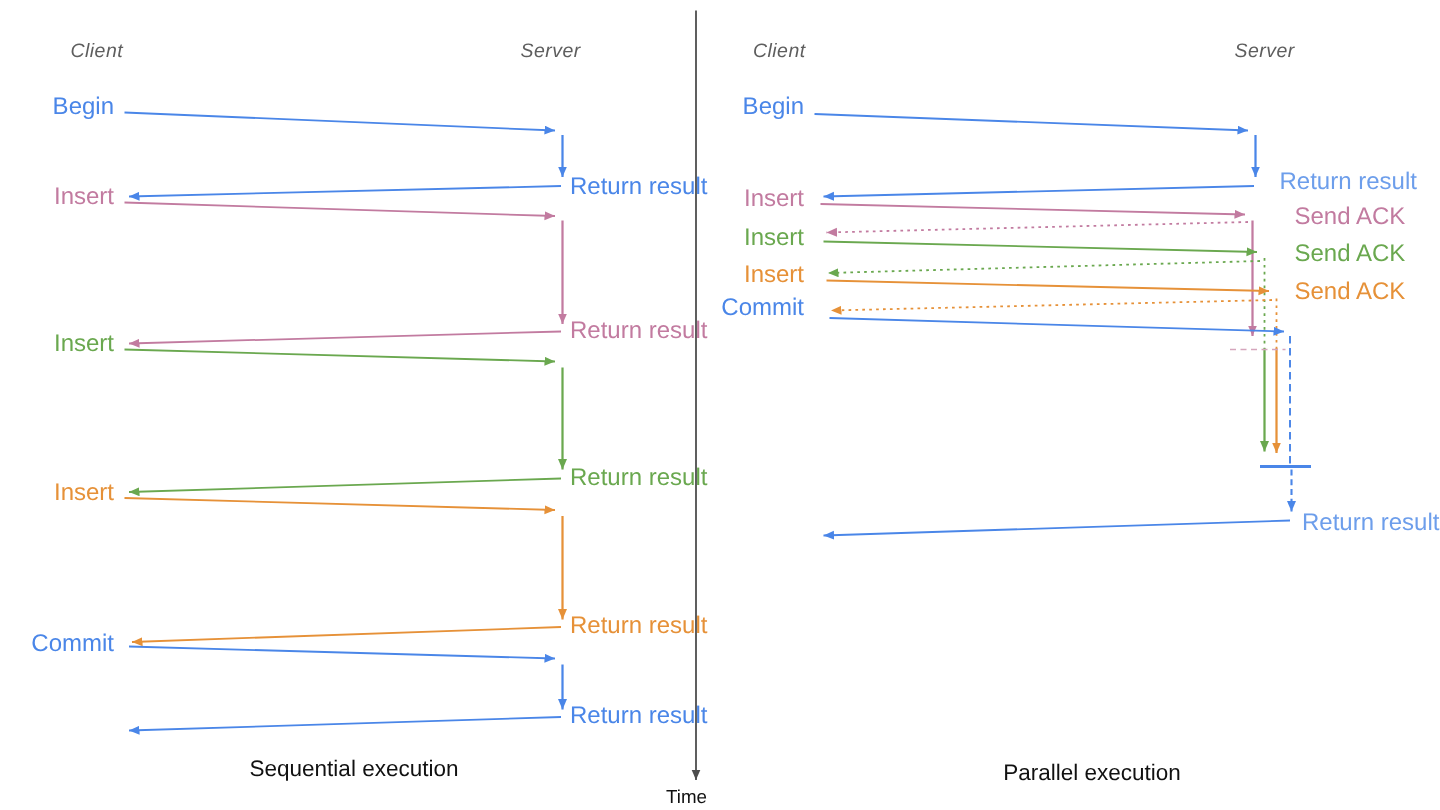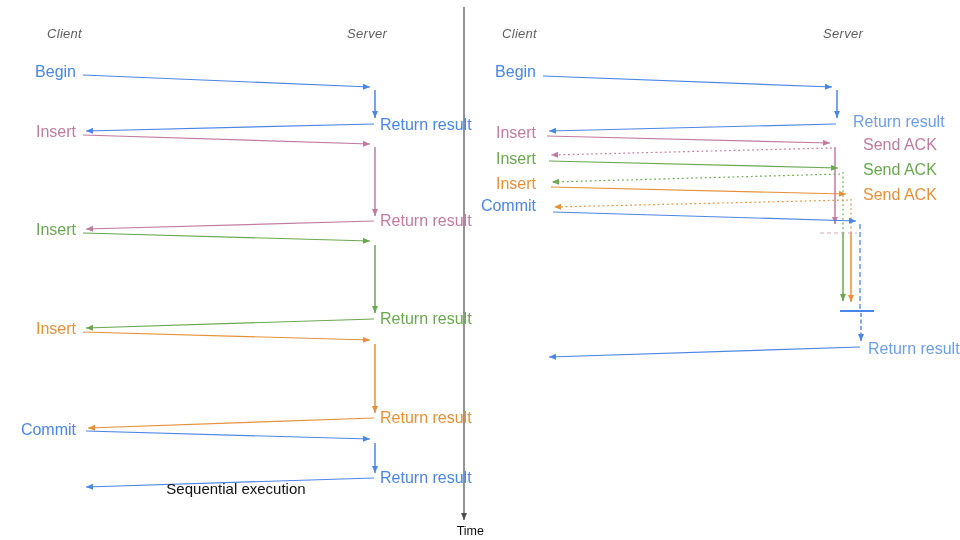--- a/index.html
+++ b/index.html
@@ -2,21 +2,21 @@
 <html><head>
 <meta charset="utf-8">
 <style>
   html,body{margin:0;padding:0;background:#ffffff;}
   #app{position:relative;width:960px;height:540px;background:#ffffff;overflow:hidden;
        font-family:"Liberation Sans",sans-serif;}
   #diagram{position:absolute;left:0;top:0;}
   .hdr{position:absolute;font-style:italic;font-size:13px;white-space:nowrap;letter-spacing:.3px;}
   .lbl{position:absolute;font-size:16px;line-height:16px;white-space:nowrap;}
   .title{position:absolute;width:200px;text-align:center;font-size:15px;white-space:nowrap;}
-  .time{position:absolute;width:40px;text-align:right;font-size:12.5px;white-space:nowrap;}
+  .time{position:absolute;width:40px;text-align:left;font-size:12.5px;white-space:nowrap;}
 </style>
 </head>
 <body>
 
 <div id="app">
   <svg id="diagram" width="960" height="540">
       <defs>
         <marker id="ah-blue" markerWidth="8" markerHeight="8" refX="7" refY="3" orient="auto" markerUnits="userSpaceOnUse">
           <path d="M0,0 L7,3 L0,6 Z" fill="#4a86e8"></path>
         </marker>
@@ -69,21 +69,22 @@
       <line x1="840" y1="311" x2="874" y2="311" stroke="#4a86e8" stroke-width="2"></line>
       <line x1="861" y1="313" x2="861" y2="341" stroke="#4a86e8" stroke-width="1.4" stroke-dasharray="4,2.5" marker-end="url(#ah-blue)"></line>
       <line x1="860" y1="347" x2="549" y2="357" stroke="#4a86e8" stroke-width="1.2" marker-end="url(#ah-blue)"></line>
     </svg>
 
   <div class="hdr" style="left: 47px; top: 26px; color: rgb(94, 94, 94);">Client</div>
   <div class="hdr" style="left: 347px; top: 26px; color: rgb(94, 94, 94);">Server</div>
   <div class="hdr" style="left: 502px; top: 26px; color: rgb(94, 94, 94);">Client</div>
   <div class="hdr" style="left: 823px; top: 26px; color: rgb(94, 94, 94);">Server</div>
 
-  <div class="title" style="left: 136px; top: 480px; color: rgb(17, 17, 17);">Sequential execution</div>
+  <div class="title" style="left: 136px; top: 504px; color: rgb(17, 17, 17);">Sequential execution</div>
+  <div class="title" style="left: 628px; top: 507px; color: rgb(17, 17, 17);">Parallel execution</div>
 
   <div class="time" style="left: 444px; top: 524px; color: rgb(17, 17, 17);">Time</div>
 
   <div id="labels">
       <div class="lbl" style="right: 884px; top: 64px; color: rgb(74, 134, 232);">Begin</div>
       <div class="lbl" style="left: 380px; top: 117px; color: rgb(74, 134, 232);">Return result</div>
       <div class="lbl" style="right: 884px; top: 124px; color: rgb(194, 123, 160);">Insert</div>
       <div class="lbl" style="left: 380px; top: 213px; color: rgb(194, 123, 160);">Return result</div>
       <div class="lbl" style="right: 884px; top: 222px; color: rgb(106, 168, 79);">Insert</div>
       <div class="lbl" style="left: 380px; top: 311px; color: rgb(106, 168, 79);">Return result</div>

